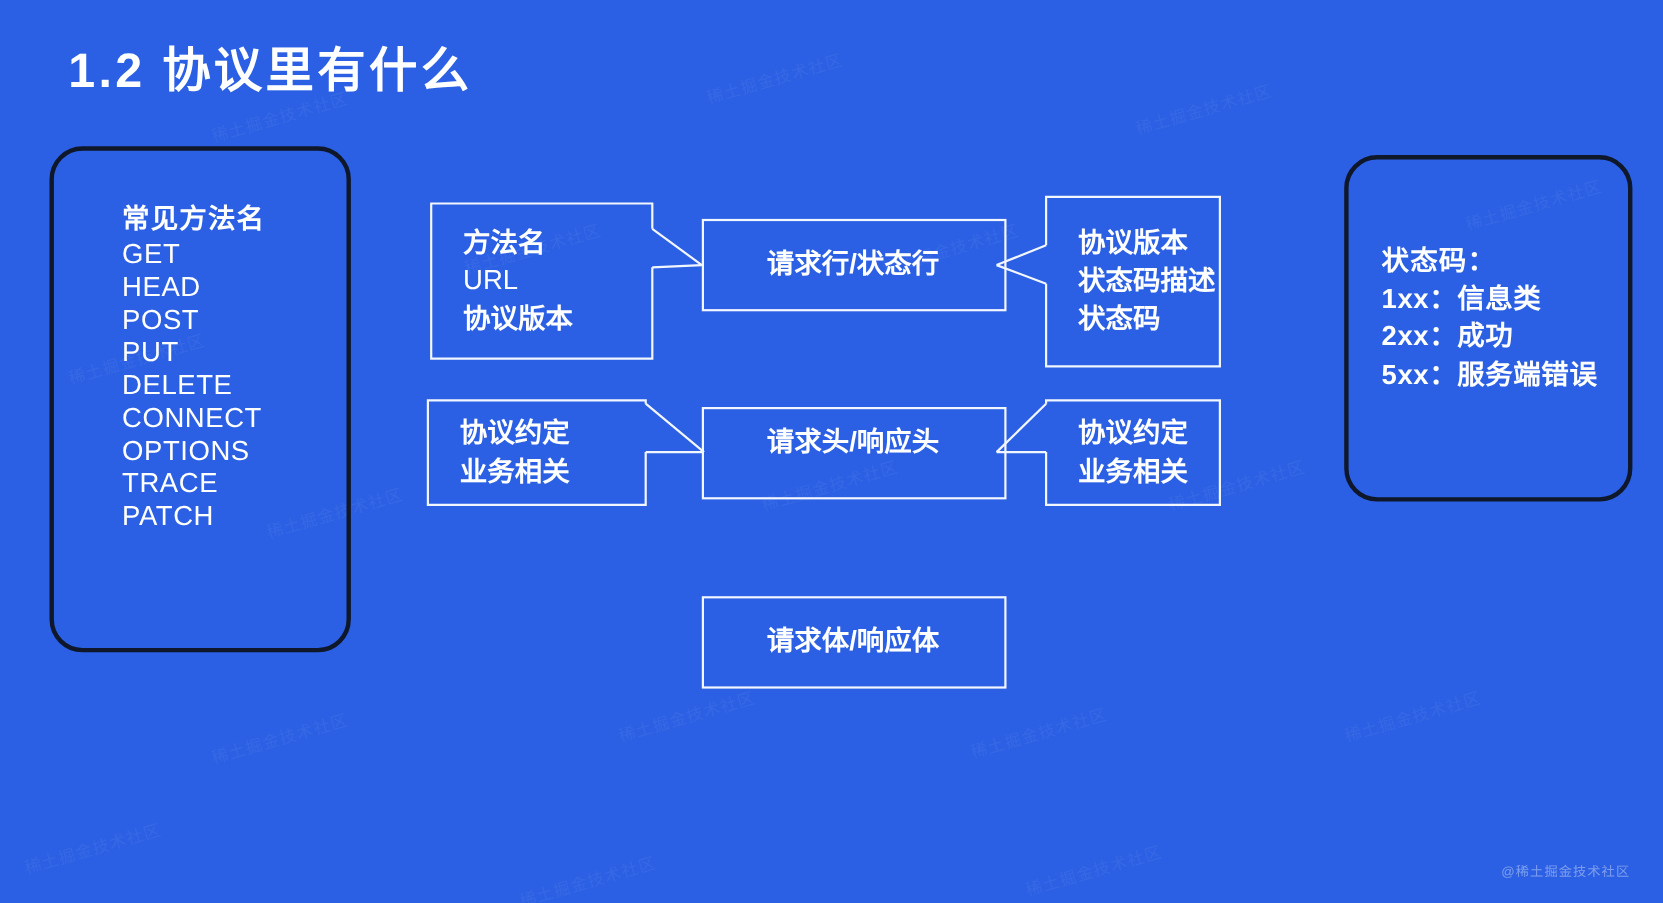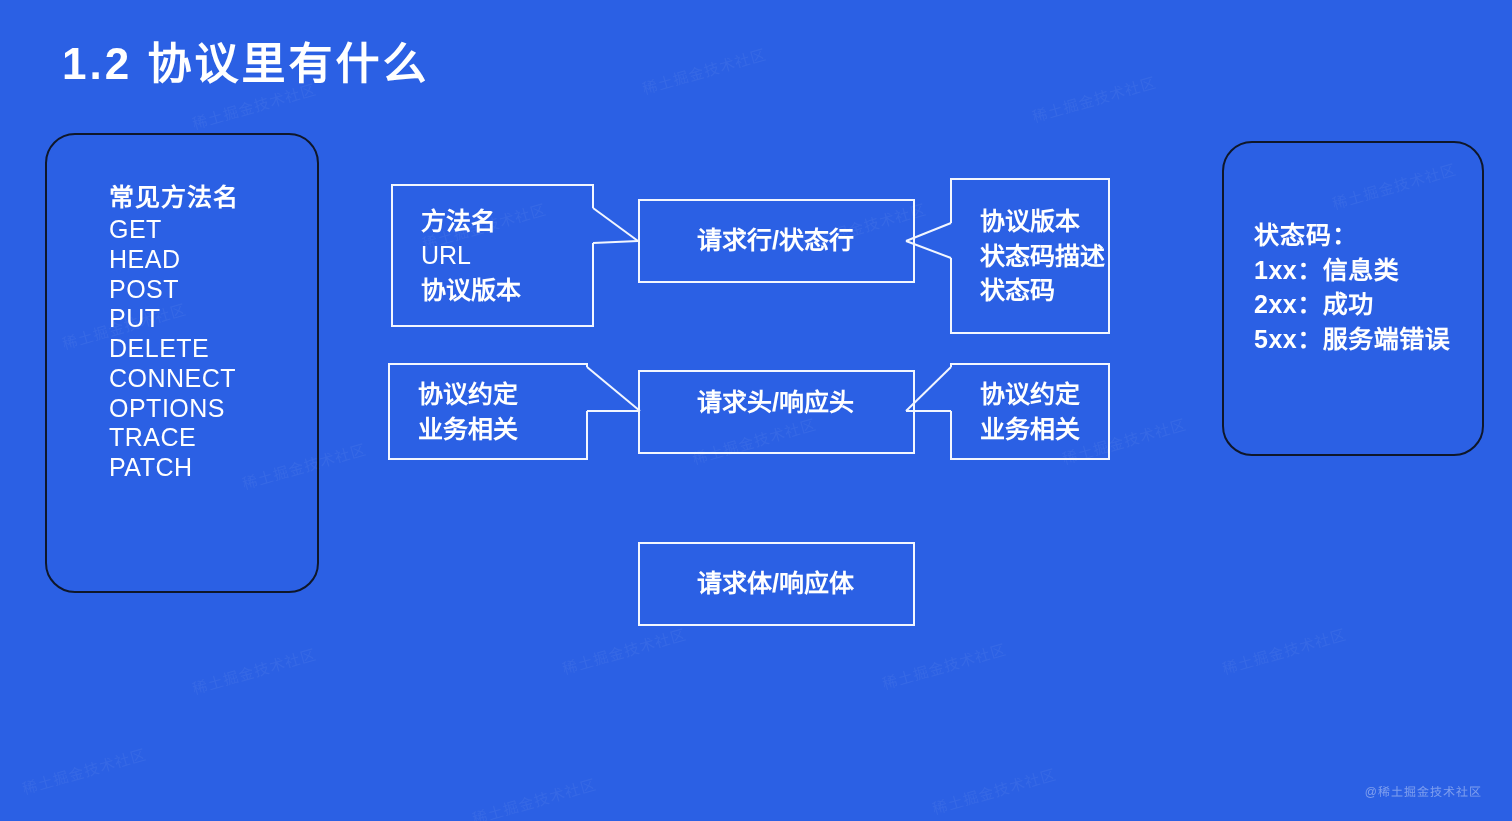--- a/index.html
+++ b/index.html
@@ -46,21 +46,21 @@
     letter-spacing: 3px;
     color: #ffffff;
     white-space: nowrap;
     z-index: 3;
     text-align: center;
   }
 
   
   .round-panel {
     position: absolute;
-    border: 2px solid #0f172a;
+    border: 4px solid #0f172a;
     border-radius: 30px;
     box-sizing: border-box;
     z-index: 2;
   }
   #methods-panel {
     left: 45px;
     top: 133px;
     width: 274px;
     height: 460px;
   }

